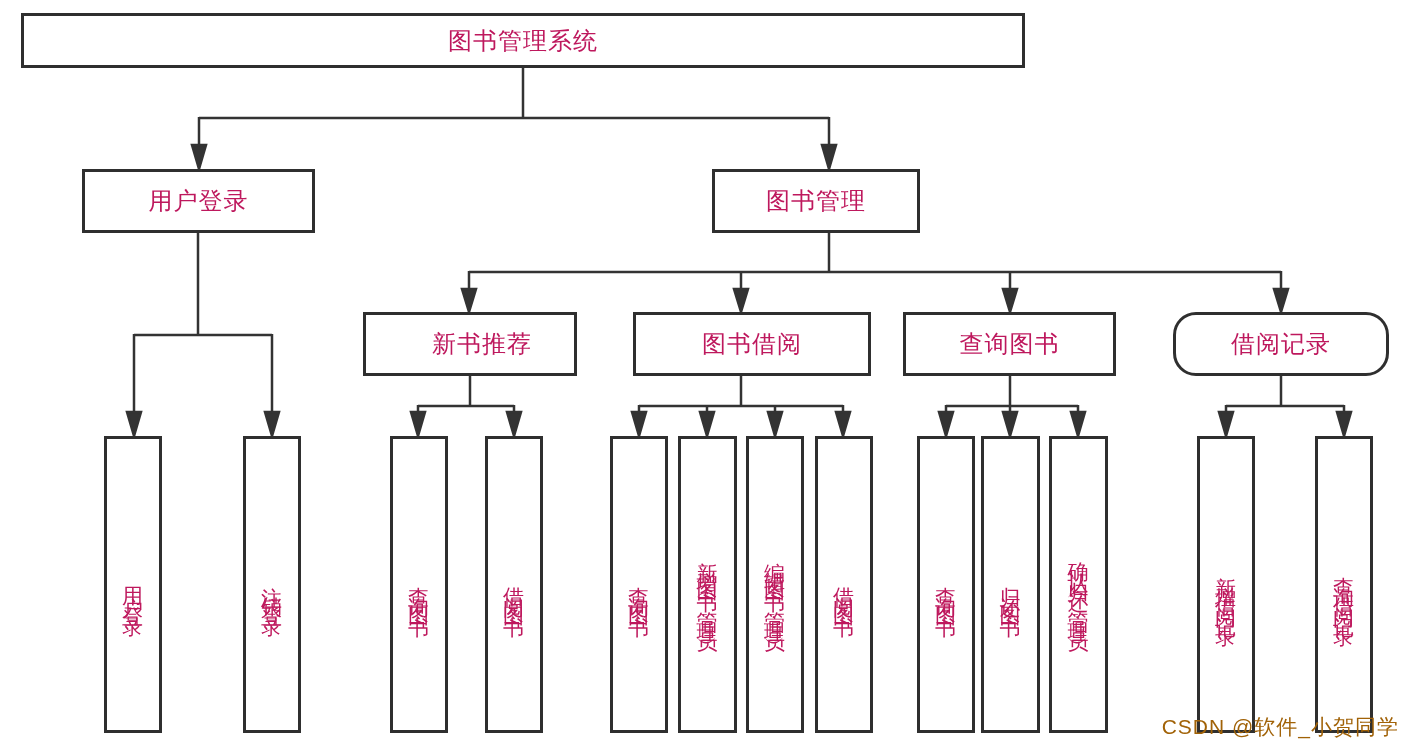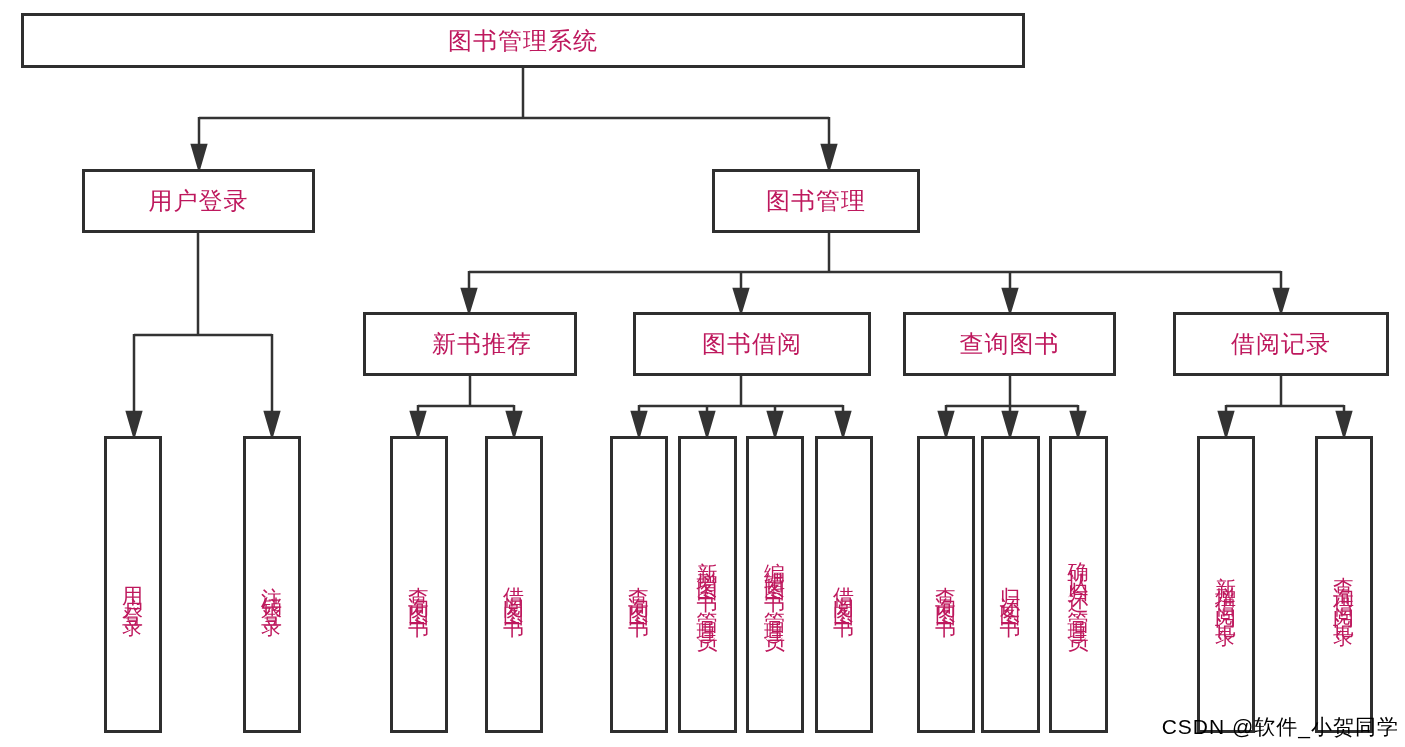--- a/index.html
+++ b/index.html
@@ -42,42 +42,42 @@
     line-height: 1;
     margin-bottom: -10px; 
   }
   
   #n-root   { left: 21px;   top: 13px;  width: 1004px; height: 55px; }
   #n-ulogin { left: 82px;   top: 169px; width: 233px;  height: 64px; }
   #n-bmgmt  { left: 712px;  top: 169px; width: 208px;  height: 64px; }
   #n-nbr    { left: 363px;  top: 312px; width: 214px;  height: 64px; padding-left: 24px; }
   #n-bb     { left: 633px;  top: 312px; width: 238px;  height: 64px; }
   #n-cb     { left: 903px;  top: 312px; width: 213px;  height: 64px; }
-  #n-br     { left: 1173px; top: 312px; width: 216px;  height: 64px; }
+  #n-br     { left: 1173px; top: 312px; width: 216px;  height: 64px; border-radius: 23px; }
   
   .node.v   { top: 436px; height: 297px; width: 58px; }
   #l-ul1 { left: 104px; }
   #l-ul2 { left: 243px; }
   #l-nbr1 { left: 390px; }
   #l-nbr2 { left: 485px; }
   #l-bb1 { left: 610px; }
   #l-bb2 { left: 678px; width: 59px; }
   #l-bb3 { left: 746px; }
   #l-bb4 { left: 815px; }
   #l-cb1 { left: 917px; }
   #l-cb2 { left: 981px; width: 59px; }
   #l-cb3 { left: 1049px; width: 59px; }
   #l-br1 { left: 1197px; }
   #l-br2 { left: 1315px; }
   .watermark {
     position: absolute;
     right: 6px;
     top: 713px;
     font-size: 21px;
-    color: #000000;
+    color: #a16207;
     letter-spacing: 1px;
     white-space: nowrap;
   }
 </style>
 </head>
 <body>
 
 <div class="canvas">
 
   <svg class="wires" viewBox="0 0 1405 747" xmlns="http://www.w3.org/2000/svg">

